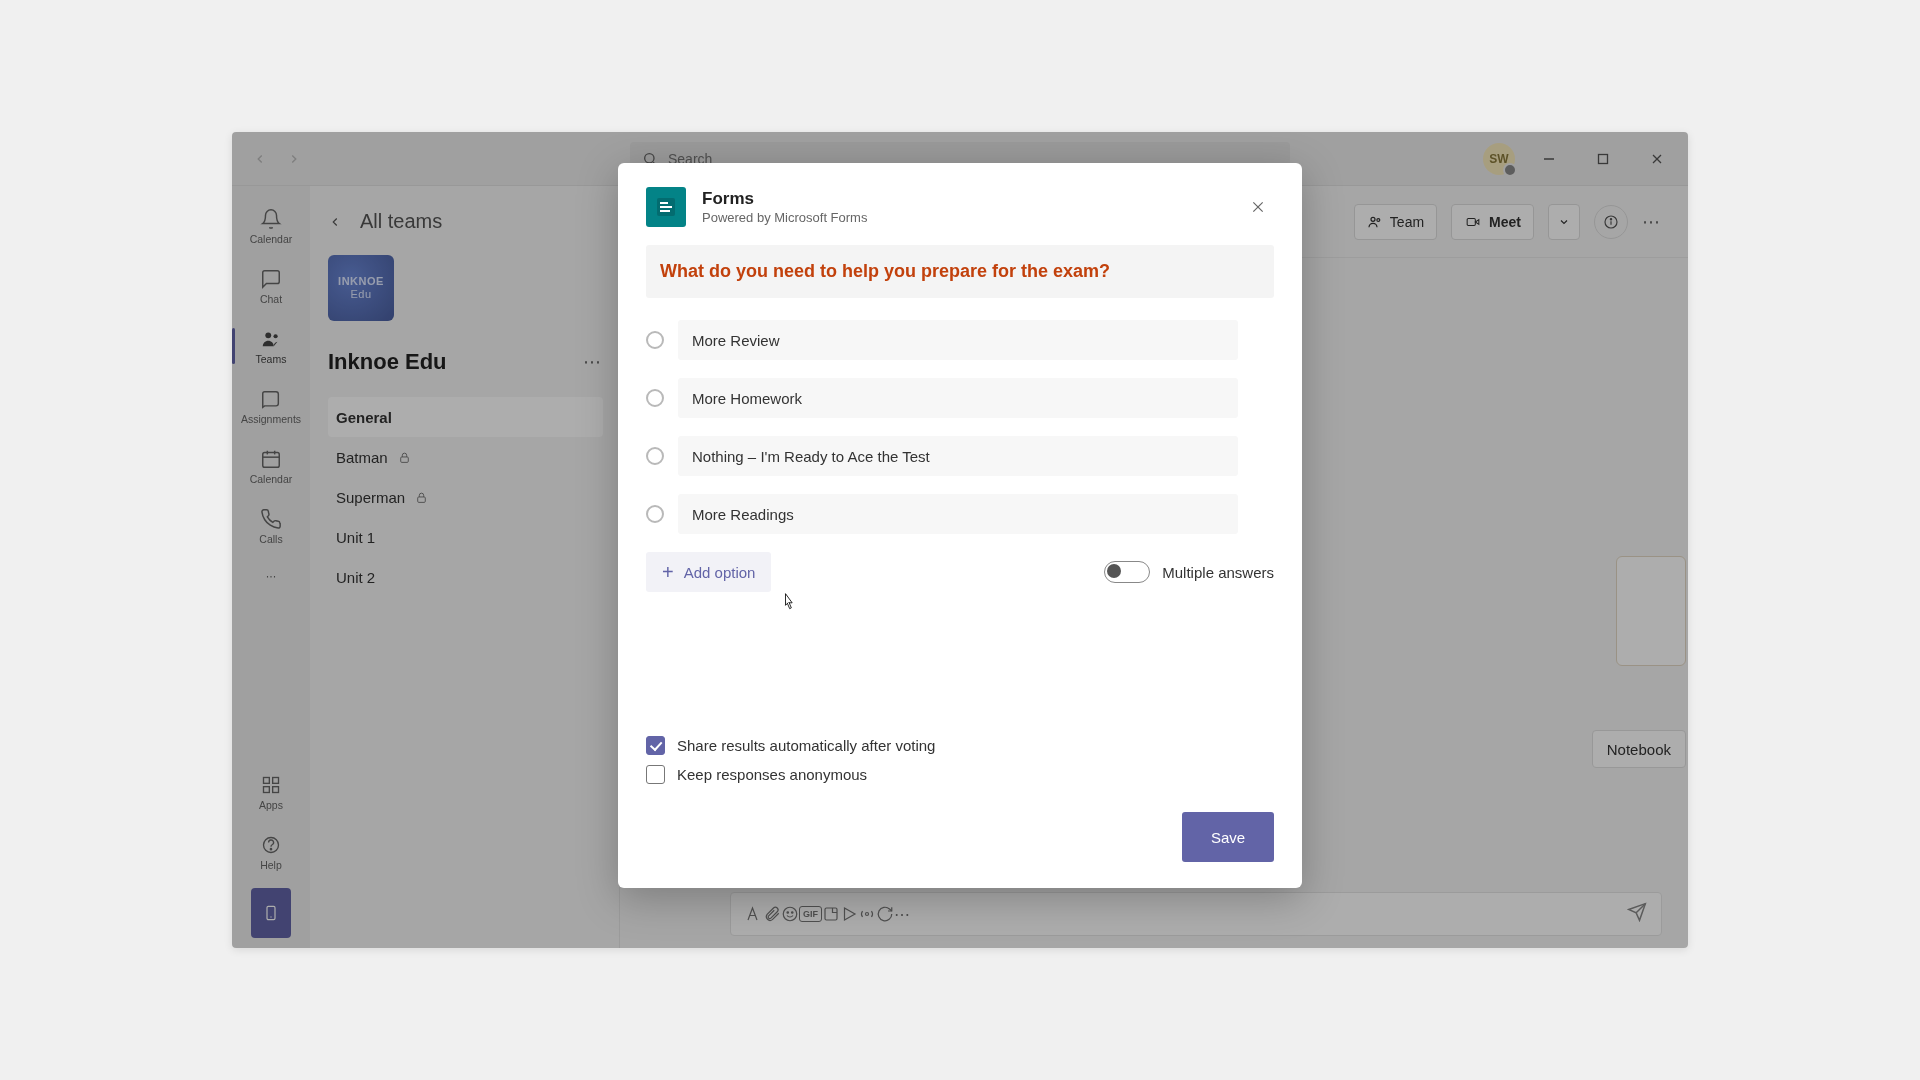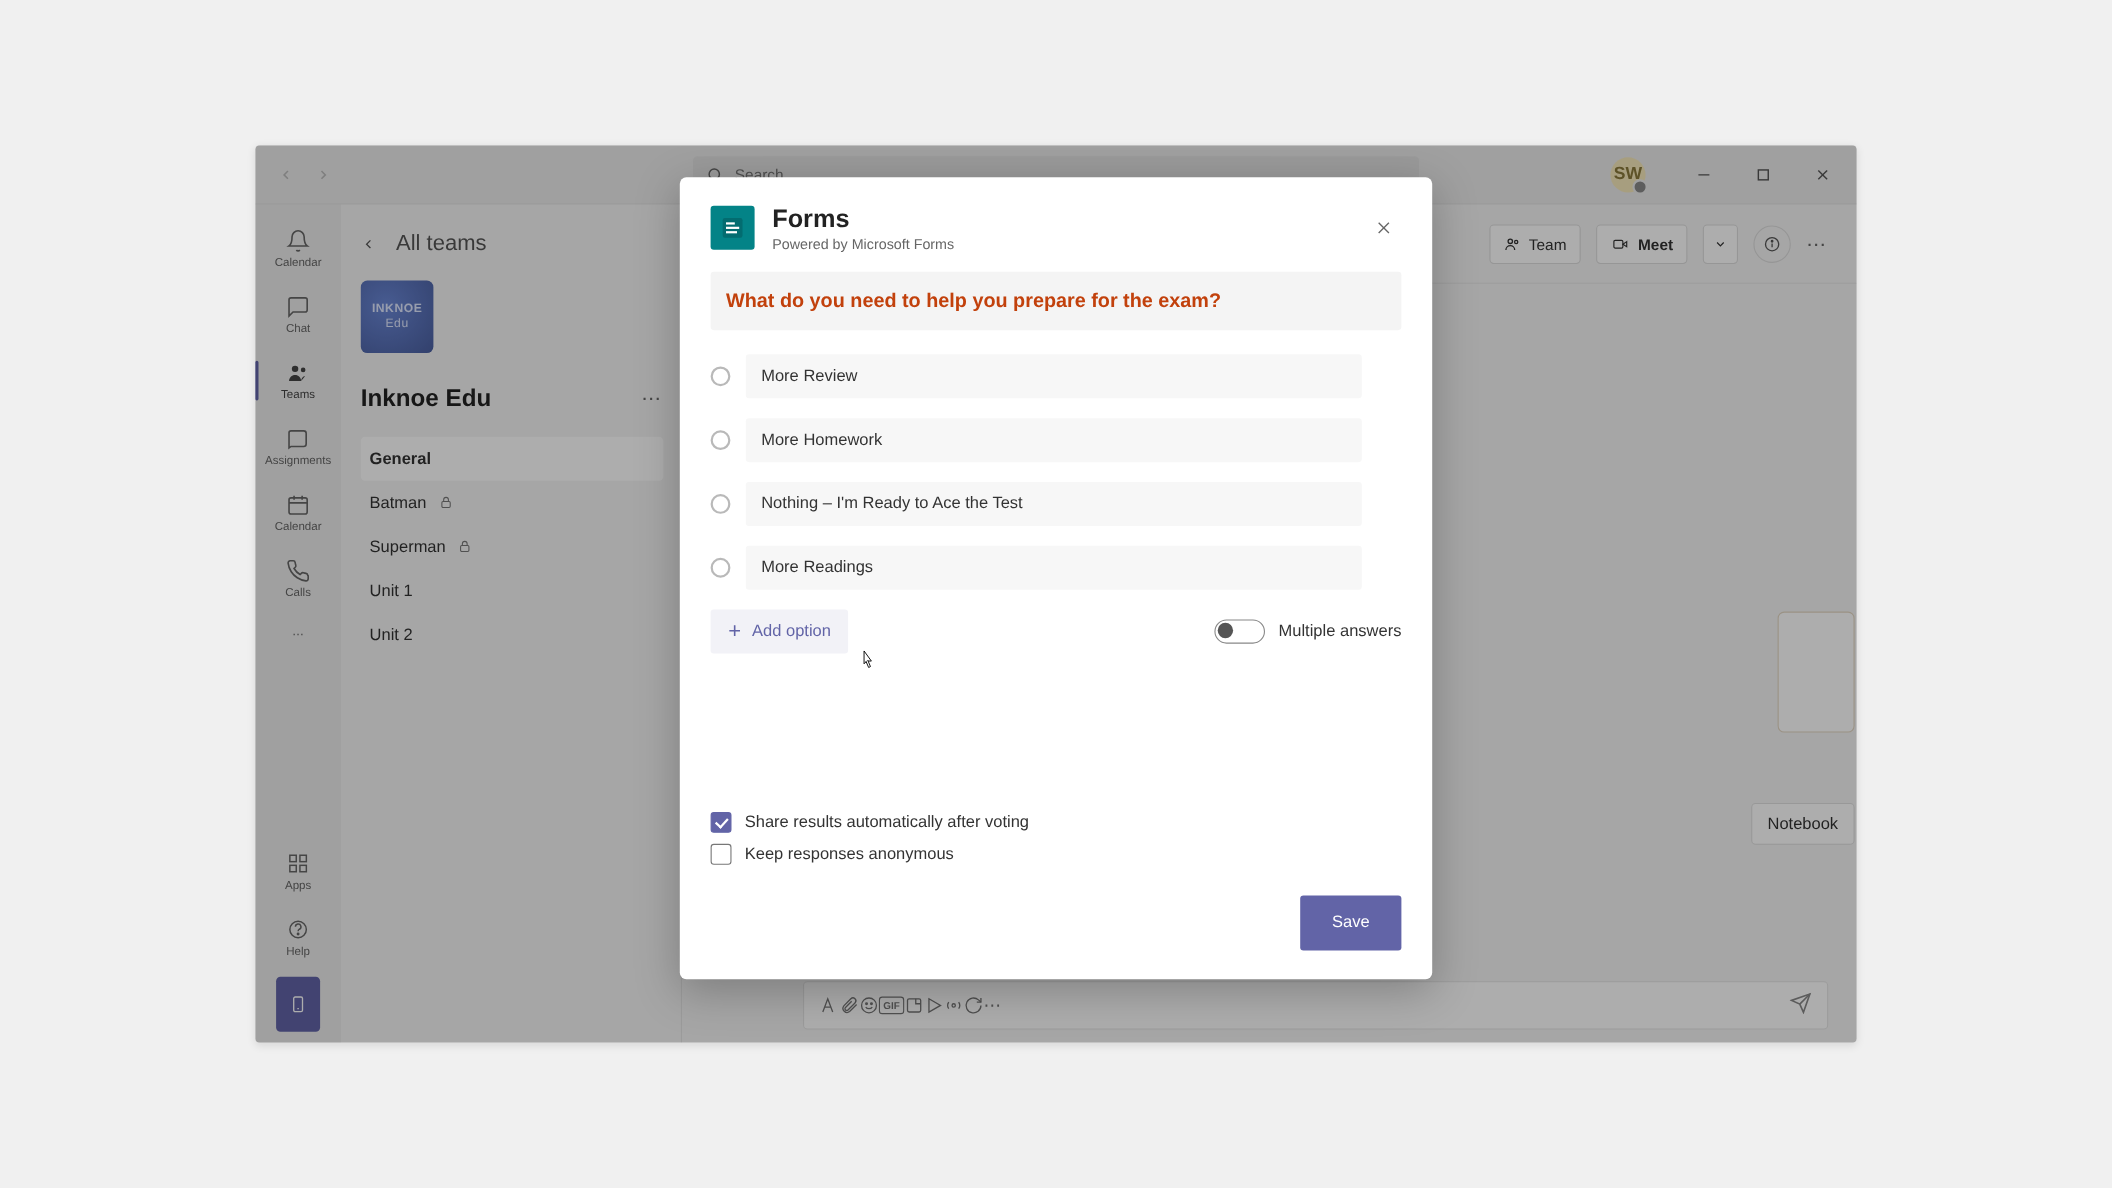--- a/index.html
+++ b/index.html
@@ -9,42 +9,42 @@
 
 
 .titlebar { height: 54px; background: #ececec; display: flex; align-items: center; padding: 0 8px; border-bottom: 1px solid #e0e0e0; position: relative; }
 .nav-arrows { display: flex; gap: 6px; margin-left: 6px; }
 .nav-arrow { width: 28px; height: 28px; display: flex; align-items: center; justify-content: center; color: #888; cursor: pointer; border-radius: 3px; }
 .nav-arrow.disabled { color: #bbb; cursor: default; }
 .search-wrap { position: absolute; left: 50%; transform: translateX(-50%); width: 660px; height: 34px; background: #e3e3e3; border-radius: 4px; display: flex; align-items: center; padding: 0 12px; color: #666; }
 .search-wrap svg { margin-right: 10px; flex-shrink: 0; }
 .search-input { border: none; background: transparent; outline: none; width: 100%; font-size: 14px; color: #555; }
 .title-right { margin-left: auto; display: flex; align-items: center; gap: 8px; }
-.avatar { width: 32px; height: 32px; border-radius: 50%; background: #f7e9bc; display: flex; align-items: center; justify-content: center; font-size: 16px; font-weight: 600; color: #8a7a3c; position: relative; margin-right: 22px; }
+.avatar { width: 32px; height: 32px; border-radius: 50%; background: #f7e9bc; display: flex; align-items: center; justify-content: center; font-size: 12px; font-weight: 600; color: #8a7a3c; position: relative; margin-right: 3px; }
 .avatar::after { content: ""; position: absolute; right: -2px; bottom: -2px; width: 10px; height: 10px; border-radius: 50%; background: #8a8a8a; border: 2px solid #ececec; }
 .win-btn { width: 46px; height: 32px; display: flex; align-items: center; justify-content: center; color: #555; cursor: pointer; }
 
 
 .rail { position: absolute; left: 0; top: 54px; bottom: 0; width: 78px; background: #ececec; display: flex; flex-direction: column; align-items: center; padding-top: 10px; }
 .rail-item { width: 100%; height: 60px; display: flex; flex-direction: column; align-items: center; justify-content: center; color: #666; cursor: pointer; font-size: 10.5px; gap: 2px; position: relative; }
 .rail-item.selected { color: #444; }
 .rail-item.selected::before { content: ""; position: absolute; left: 0; top: 12px; bottom: 12px; width: 3px; background: #6264a7; border-radius: 2px; }
 .rail-icon { width: 24px; height: 24px; display: flex; align-items: center; justify-content: center; }
 .rail-spacer { flex: 1; }
 .rail-bottom { width: 100%; display: flex; flex-direction: column; align-items: center; padding-bottom: 10px; }
 .rail-phone { width: 40px; height: 50px; background: #6264a7; border-radius: 4px; display: flex; align-items: center; justify-content: center; color: #fff; margin-top: 6px; }
 
 
 .sidebar { position: absolute; left: 78px; top: 54px; bottom: 0; width: 310px; background: #f5f5f5; border-right: 1px solid #e5e5e5; padding: 24px 16px 16px 18px; }
 .back-row { display: flex; align-items: center; gap: 18px; color: #555; font-size: 20px; margin-bottom: 22px; cursor: pointer; }
 .team-tile { width: 66px; height: 66px; border-radius: 6px; background: radial-gradient(circle at 35% 35%, #6a87d6, #4a5fa0); display: flex; flex-direction: column; align-items: center; justify-content: center; color: #dfe7ff; font-size: 11px; font-weight: 700; line-height: 1.15; margin-bottom: 28px; text-align: center; letter-spacing: .5px; }
 .team-name-row { display: flex; align-items: center; justify-content: space-between; margin-bottom: 22px; }
 .team-name { font-size: 22px; font-weight: 700; color: #222; }
 .more-dots { color: #666; font-size: 18px; letter-spacing: 2px; cursor: pointer; }
-.channel { height: 40px; display: flex; align-items: center; padding-left: 8px; color: #333; font-size: 15px; border-radius: 4px; cursor: pointer; gap: 10px; text-align: right; }
+.channel { height: 40px; display: flex; align-items: center; padding-left: 8px; color: #333; font-size: 15px; border-radius: 4px; cursor: pointer; gap: 10px; }
 .channel.selected { background: #ffffff; font-weight: 600; }
 .lock-ic { width: 14px; height: 14px; color: #777; }
 
 
 .content-bg { position: absolute; left: 388px; right: 0; top: 54px; bottom: 0; background: #f5f5f5; }
 .content-header { height: 72px; display: flex; align-items: center; justify-content: flex-end; padding: 0 26px; gap: 14px; border-bottom: 1px solid #e8e8e8; }
 .hdr-btn { display: flex; align-items: center; gap: 7px; height: 36px; padding: 0 12px; border: 1px solid #ddd; border-radius: 4px; background: #fff; color: #333; font-size: 14px; cursor: pointer; }
 .hdr-meet { font-weight: 600; }
 .hdr-icon { width: 34px; height: 34px; border-radius: 50%; border: 1px solid #ddd; display: flex; align-items: center; justify-content: center; color: #555; cursor: pointer; }
 
@@ -54,21 +54,21 @@
 .compose { position: absolute; left: 110px; right: 26px; bottom: 12px; height: 44px; background: #fff; border: 1px solid #e5e5e5; border-radius: 4px; display: flex; align-items: center; padding: 0 14px; gap: 20px; color: #777; }
 .compose .icons { display: flex; align-items: center; }
 .compose .icons span { cursor: pointer; display: flex; align-items: center; }
 .compose .send { margin-left: auto; color: #888; cursor: pointer; }
 
 
 .overlay { position: absolute; inset: 0; background: rgba(0,0,0,.32); }
 .dialog { position: absolute; left: 50%; top: 50%; transform: translate(-50%, -52%); width: 684px; background: #fff; border-radius: 6px; box-shadow: 0 10px 40px rgba(0,0,0,.25); display: flex; flex-direction: column; }
 .dlg-header { display: flex; align-items: center; padding: 24px 28px 18px 28px; }
 .forms-icon { width: 40px; height: 40px; background: #038387; border-radius: 3px; margin-right: 16px; display: flex; align-items: center; justify-content: center; }
-.dlg-title { font-size: 23px; font-weight: 700; color: #222; line-height: 1.2; }
+.dlg-title { font-size: 17px; font-weight: 700; color: #222; line-height: 1.2; }
 .dlg-sub { font-size: 13px; color: #666; margin-top: 1px; }
 .dlg-close { margin-left: auto; width: 32px; height: 32px; display: flex; align-items: center; justify-content: center; color: #666; cursor: pointer; font-size: 18px; }
 
 .dlg-body { padding: 0 28px 18px 28px; flex: 1; }
 .question-bar { background: #f4f4f4; border-radius: 3px; padding: 16px 14px; font-size: 18px; font-weight: 700; color: #c2410c; margin-bottom: 22px; }
 .option-row { display: flex; align-items: center; gap: 14px; margin-bottom: 18px; }
 .radio { width: 18px; height: 18px; border: 2px solid #b9b9b9; border-radius: 50%; flex-shrink: 0; }
 .option-input { flex: 1; max-width: 560px; height: 40px; background: #f7f7f7; border: none; border-radius: 3px; padding: 0 14px; font-size: 15px; color: #333; outline: none; }
 .row-below { display: flex; align-items: center; justify-content: space-between; margin-top: 6px; }
 .add-opt { display: flex; align-items: center; gap: 10px; color: #6264a7; background: #f2f2f7; padding: 10px 16px; border-radius: 3px; cursor: pointer; font-size: 15px; }

